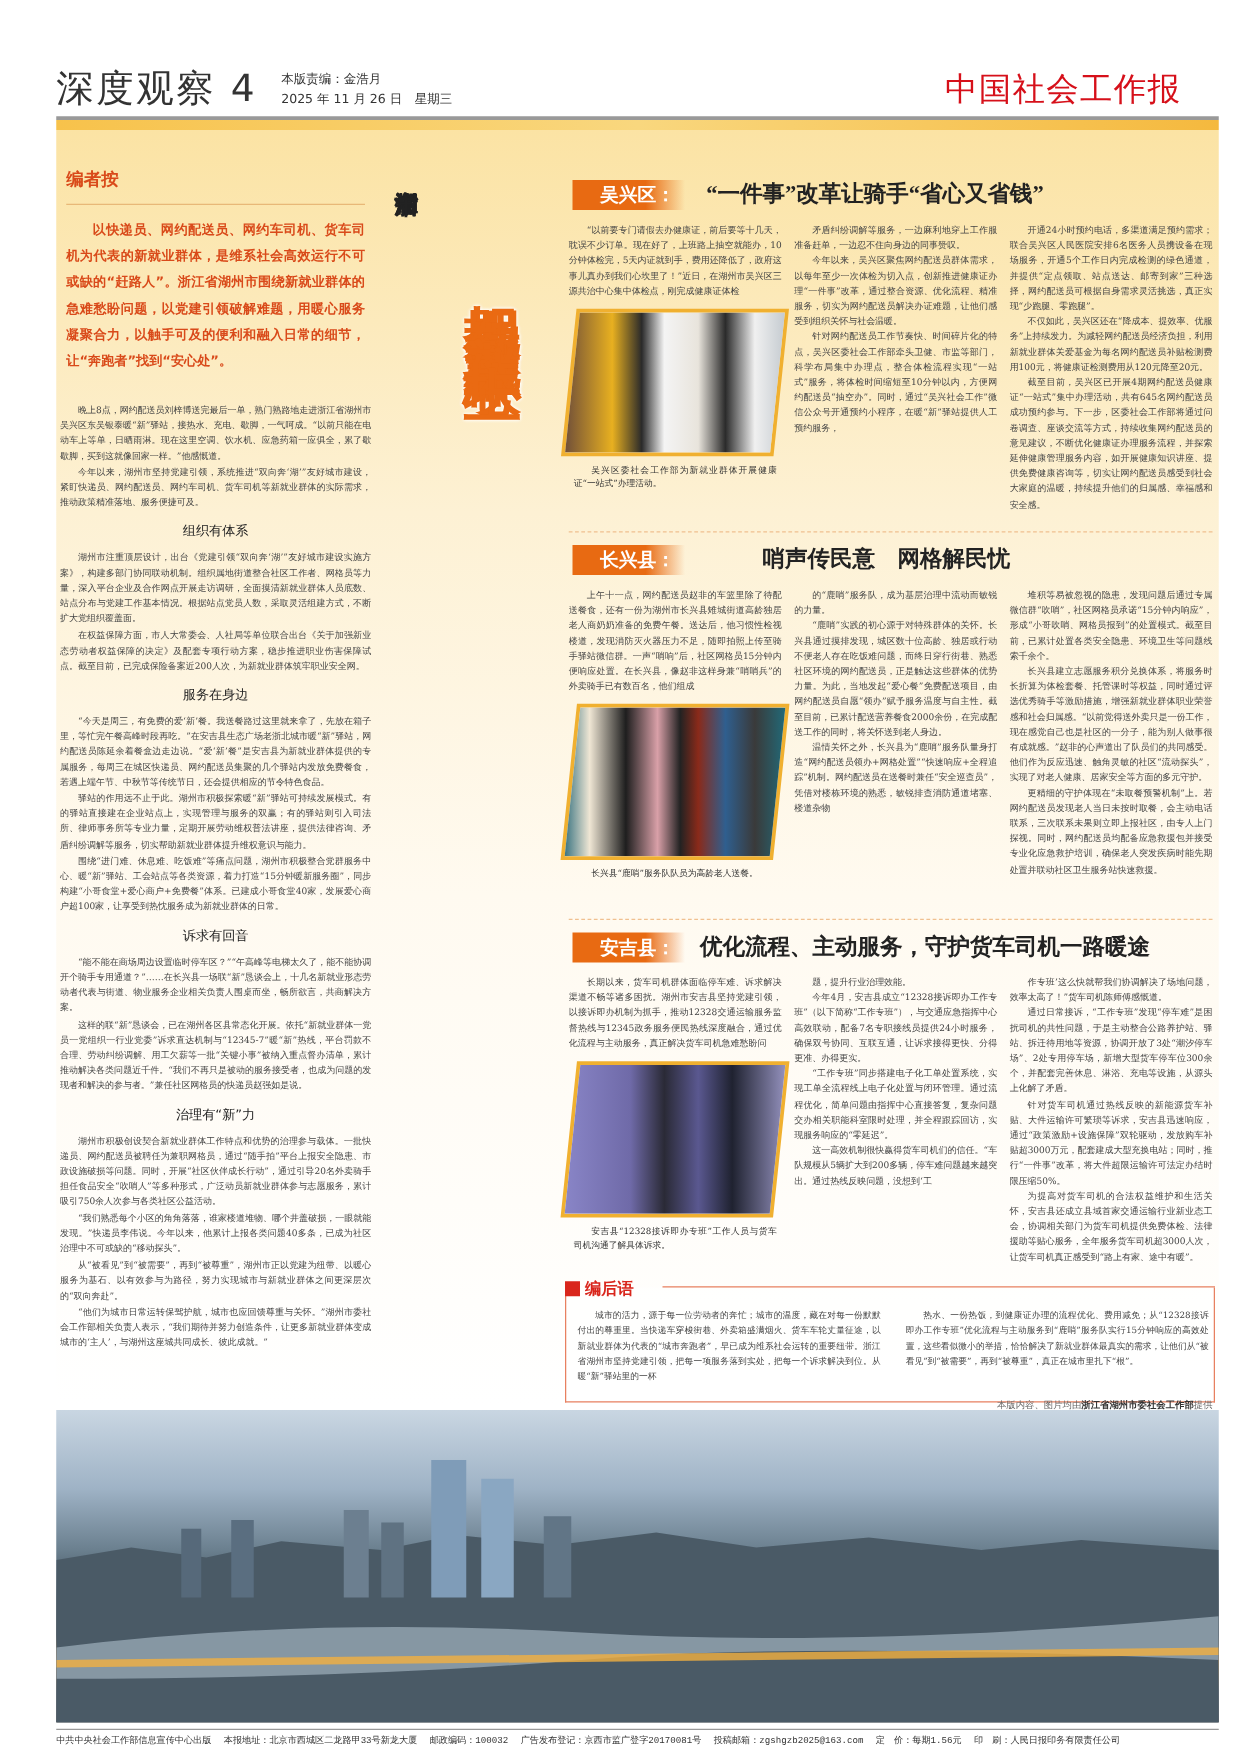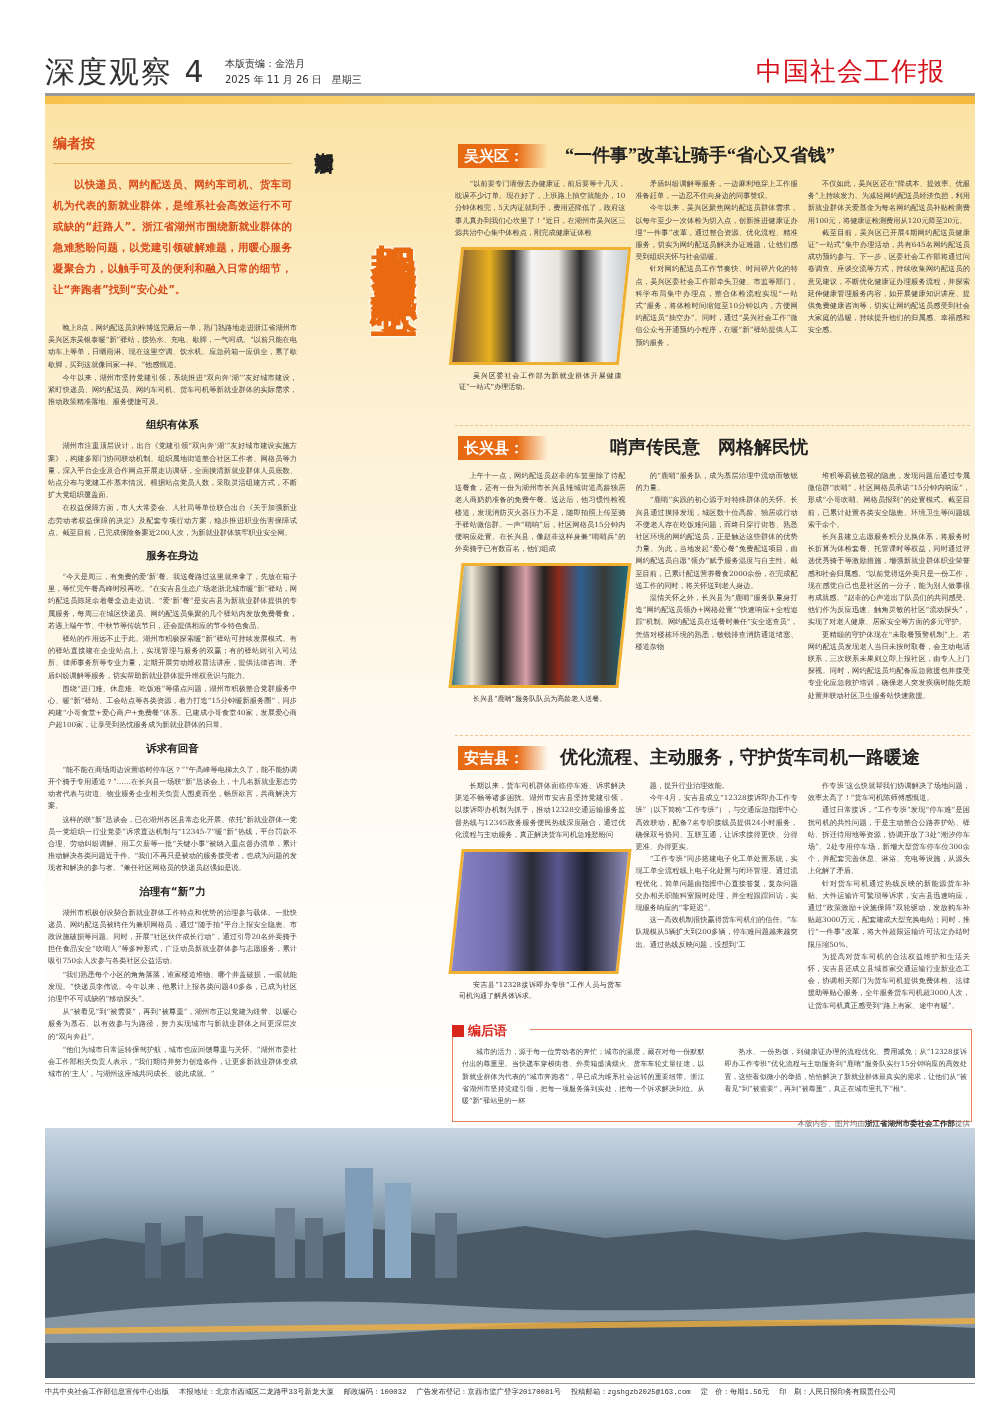--- a/index.html
+++ b/index.html
@@ -9,27 +9,27 @@
 .meta{position:absolute;left:180px;top:4px;font-family:"DejaVu Sans",sans-serif;font-size:10px;color:#333;line-height:16px}
 .logo{position:absolute;right:30px;top:2px;font-family:"DejaVu Serif",serif;font-size:26px;color:#d6101a;letter-spacing:1px}
 .rule{position:absolute;left:45px;top:93px;width:930px;height:3px;background:#999}
 .band{position:absolute;left:45px;top:96px;width:930px;height:8px;background:linear-gradient(90deg,#f7c24b,#f9d77e,#f5b93e)}
 .page-bg{position:absolute;left:45px;top:104px;width:930px;height:1020px;background:linear-gradient(180deg,#fbe3a4 0%,#fdf1d4 30%,#fffaf0 60%,#ffffff 100%)}
 .left-col{position:absolute;left:45px;top:135px;width:255px;height:1000px}
 .editor-note-title{font-family:"DejaVu Sans",sans-serif;font-weight:bold;color:#d94a1a;font-size:14px;margin-left:8px}
 .editor-note-line{height:1px;background:#e8b878;margin:10px 8px}
 .editor-note-body{color:#d94a1a;font-family:"DejaVu Sans",sans-serif;font-weight:bold;font-size:10.5px;line-height:21px;text-indent:2em;padding:0 8px;text-align:justify}
 .body-text{font-size:7.2px;line-height:12.2px;color:#444;text-align:justify;text-indent:2em;padding:0 3px;margin-bottom:1px}
-.subhead{font-family:"DejaVu Sans",sans-serif;font-weight:bold;font-size:10.5px;text-align:center;color:#222;margin:10px 0 8px}
+.subhead{font-family:"DejaVu Sans",sans-serif;font-weight:normal;font-size:10.5px;text-align:center;color:#222;margin:10px 0 8px}
 .vert-wrap{position:absolute;left:312px;top:138px;width:130px;height:700px}
 .vert-sub{position:absolute;left:0;top:0;writing-mode:vertical-rl;font-family:"DejaVu Serif",serif;font-weight:bold;font-size:19px;color:#222;letter-spacing:0}
 .vert-main{position:absolute;left:52px;top:70px;writing-mode:vertical-rl;font-family:"DejaVu Sans",sans-serif;font-weight:bold;font-size:46px;color:#ea6a12;letter-spacing:4px;text-shadow:0 0 3px #fff,0 0 3px #fff}
 .section{position:absolute;left:455px;width:515px}
 .sec-head{position:relative;height:30px}
-.sec-tag{position:absolute;left:3px;top:4px;width:90px;height:24px;background:linear-gradient(90deg,#e86a12 65%,rgba(232,106,18,0));color:#fff;font-family:"DejaVu Sans",sans-serif;font-weight:bold;font-size:15px;line-height:24px;padding-left:6px}
+.sec-tag{position:absolute;left:3px;top:4px;width:90px;height:24px;background:linear-gradient(90deg,#e86a12 65%,rgba(232,106,18,0));color:#fff;font-family:"DejaVu Sans",sans-serif;font-weight:bold;font-size:15px;line-height:24px;padding-left:22px}
 .sec-title{position:absolute;left:110px;top:3px;font-family:Liberation Serif, serif;font-weight:bold;font-size:18px;color:#222;white-space:nowrap}
 .cols{display:flex;gap:10px;margin-top:8px}
 .col{flex:1;font-size:7.2px;line-height:12.2px;color:#444;text-align:justify}
 .col p{text-indent:2em}
 .photo{position:relative;border:3px solid #f0b030;margin:8px 0 4px;overflow:hidden;transform:skewX(-6deg)}
 .photo-inner{transform:skewX(6deg);width:110%;margin-left:-5%;height:100%}
 .caption{font-size:7px;line-height:11px;color:#333;text-indent:2em;padding:2px 4px}
 .divider{position:absolute;left:455px;width:515px;height:1px;border-top:1px dashed #f0c090}
 .epilogue{position:absolute;left:452px;top:1030px;width:520px;height:92px;border:1px solid #e88060;border-top:none;background:rgba(255,255,255,.6)}
 .epi-head{position:absolute;left:452px;top:1022px;display:flex;align-items:center}
@@ -103,20 +103,21 @@
         <div class="photo-inner" style="background:linear-gradient(90deg,#6a4a3a 0%,#e8b020 22%,#2a2a2a 35%,#f4f4f4 45%,#e8e4dc 60%,#2b2b2b 72%,#f0f0f0 85%,#bfc6cc 100%)"></div>
       </div>
       <div class="caption">吴兴区委社会工作部为新就业群体开展健康证“一站式”办理活动。</div>
     </div>
     <div class="col">
       <p>矛盾纠纷调解等服务，一边麻利地穿上工作服准备赶单，一边忍不住向身边的同事赞叹。</p>
       <p>今年以来，吴兴区聚焦网约配送员群体需求，以每年至少一次体检为切入点，创新推进健康证办理“一件事”改革，通过整合资源、优化流程、精准服务，切实为网约配送员解决办证难题，让他们感受到组织关怀与社会温暖。</p>
       <p>针对网约配送员工作节奏快、时间碎片化的特点，吴兴区委社会工作部牵头卫健、市监等部门，科学布局集中办理点，整合体检流程实现“一站式”服务，将体检时间缩短至10分钟以内，方便网约配送员“抽空办”。同时，通过“吴兴社会工作”微信公众号开通预约小程序，在暖“新”驿站提供人工预约服务，</p>
     </div>
     <div class="col">
+      <p>开通24小时预约电话，多渠道满足预约需求；联合吴兴区人民医院安排6名医务人员携设备在现场服务，开通5个工作日内完成检测的绿色通道，并提供“定点领取、站点送达、邮寄到家”三种选择，网约配送员可根据自身需求灵活挑选，真正实现“少跑腿、零跑腿”。</p>
       <p>不仅如此，吴兴区还在“降成本、提效率、优服务”上持续发力。为减轻网约配送员经济负担，利用新就业群体关爱基金为每名网约配送员补贴检测费用100元，将健康证检测费用从120元降至20元。</p>
       <p>截至目前，吴兴区已开展4期网约配送员健康证“一站式”集中办理活动，共有645名网约配送员成功预约参与。下一步，区委社会工作部将通过问卷调查、座谈交流等方式，持续收集网约配送员的意见建议，不断优化健康证办理服务流程，并探索延伸健康管理服务内容，如开展健康知识讲座、提供免费健康咨询等，切实让网约配送员感受到社会大家庭的温暖，持续提升他们的归属感、幸福感和安全感。</p>
     </div>
   </div>
 </div>
 <div class="divider" style="top:425px"></div>
 
 <div class="section" style="top:432px">
   <div class="sec-head">
     <div class="sec-tag">长兴县：</div>

